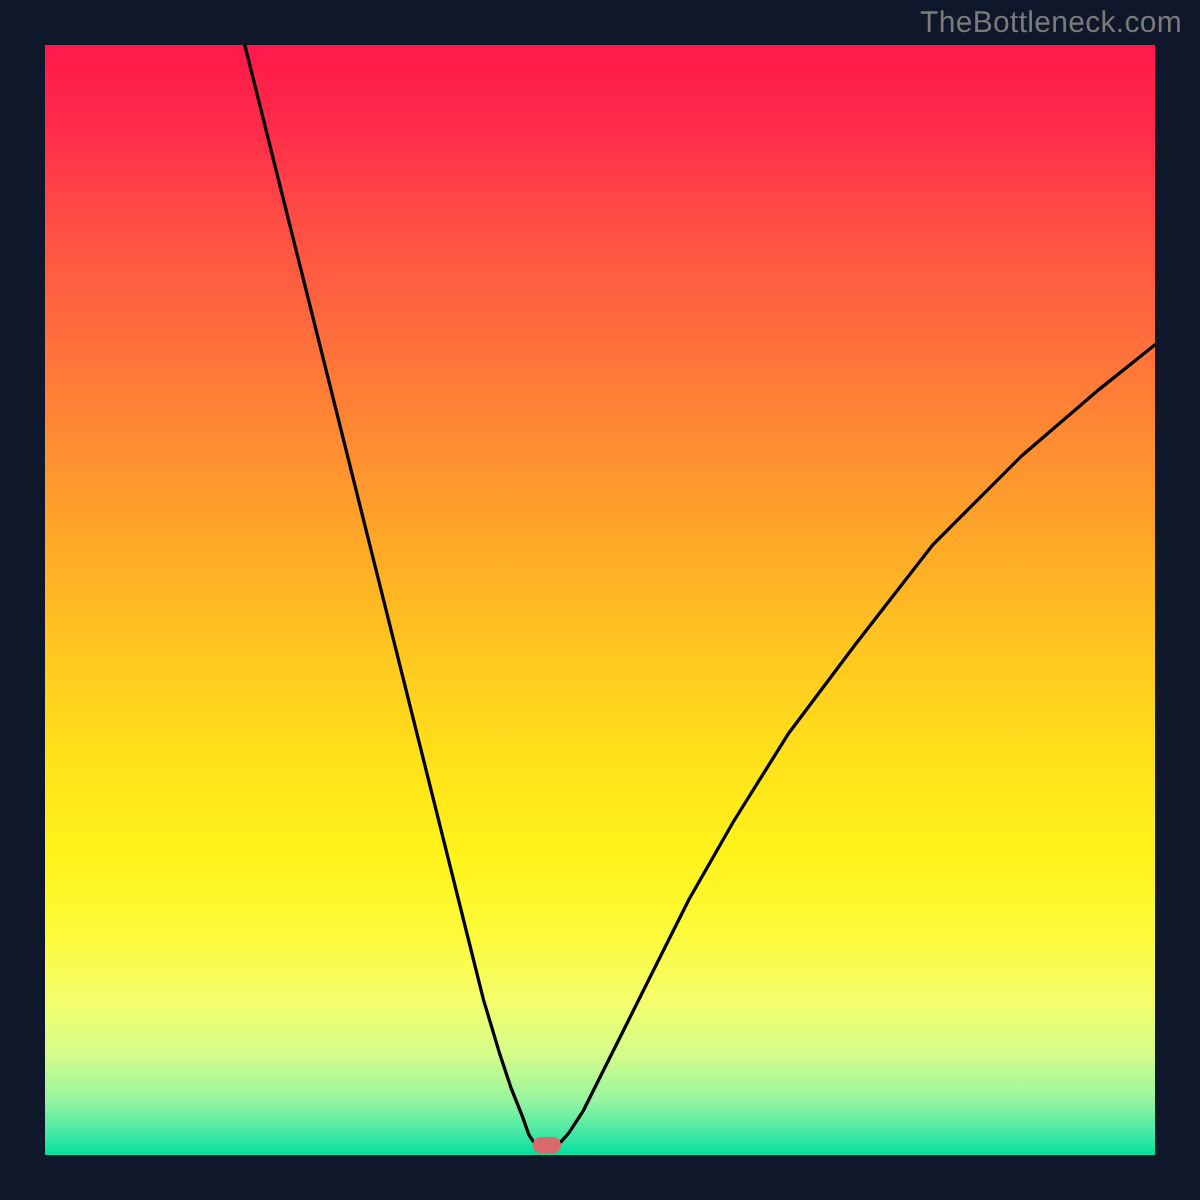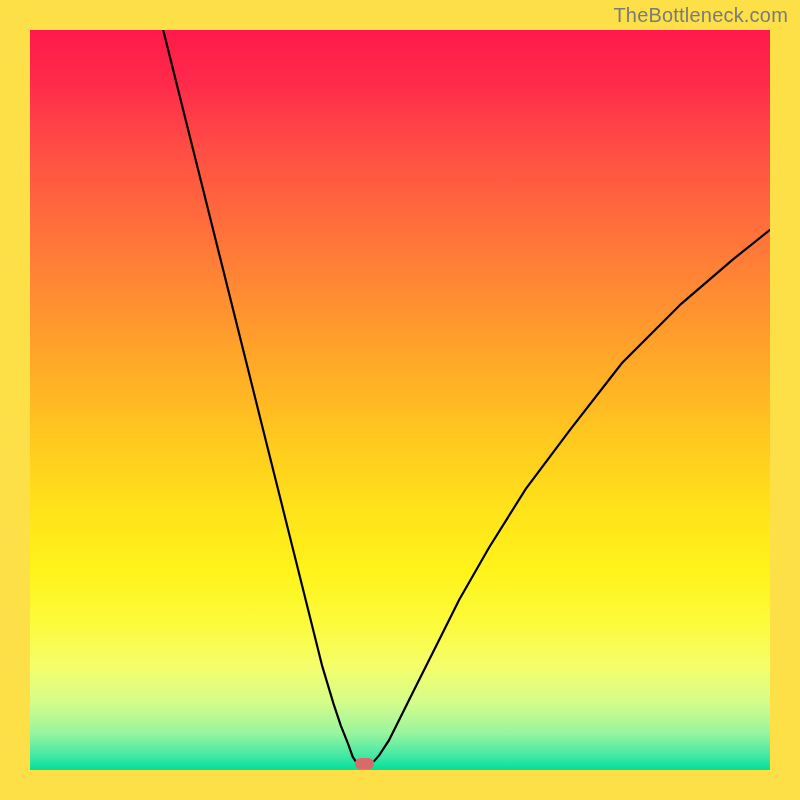--- a/index.html
+++ b/index.html
@@ -8,21 +8,21 @@
     width: 800px;
     height: 800px;
     background: #000;
     font-family: Arial, Helvetica, sans-serif;
     overflow: hidden;
   }
   .frame {
     position: relative;
     width: 800px;
     height: 800px;
-    background: #fde047;
+    background: #0f172a;
   }
   .plot-area {
     position: absolute;
     left: 30px;
     top: 30px;
     width: 740px;
     height: 740px;
     overflow: hidden;
   }
   .gradient-bg {

